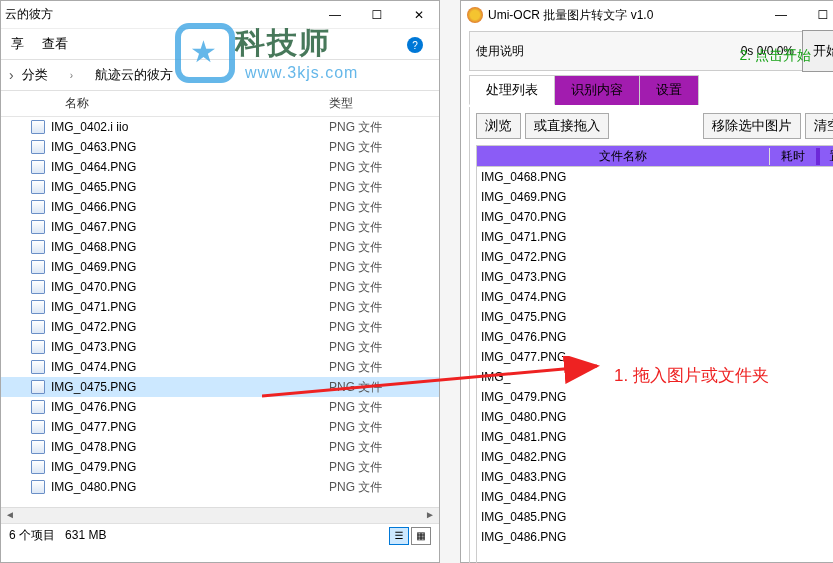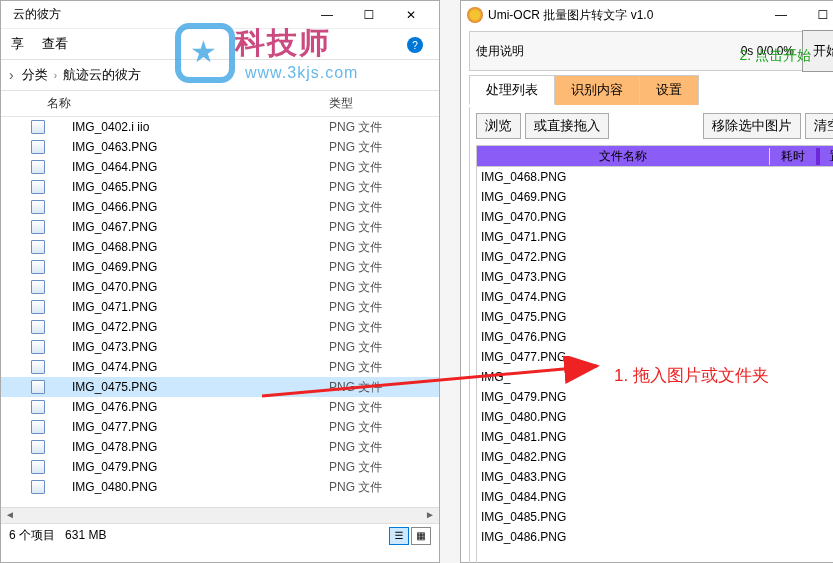--- a/index.html
+++ b/index.html
@@ -1,35 +1,35 @@
 <!DOCTYPE html>
 <html><head>
 <meta charset="utf-8">
 <style>
 * { box-sizing: border-box; margin: 0; padding: 0; font-family: "Microsoft YaHei", "SimSun", sans-serif; }
 body { background: #f5f5f5; width: 833px; height: 563px; position: relative; overflow: hidden; }
 
 
 .explorer-window { position: absolute; left: 0; top: 0; width: 440px; height: 563px; background: #fff; border: 1px solid #aaa; }
-.explorer-title { display: flex; align-items: center; height: 28px; padding: 0 8px; background: #fff; border-bottom: 1px solid #eee; font-size: 12px; }
+.explorer-title { display: flex; align-items: center; height: 28px; padding: 0 0; background: #fff; border-bottom: 1px solid #eee; font-size: 12px; }
 .explorer-title .title-text { flex: 1; padding-left: 4px; }
 .win-controls { display: flex; gap: 2px; }
 .win-btn { width: 40px; height: 24px; display: flex; align-items: center; justify-content: center; font-size: 12px; cursor: default; }
 .explorer-menu { display: flex; align-items: center; height: 30px; padding: 0 10px; font-size: 13px; gap: 18px; }
 .explorer-menu .menu-item { cursor: default; }
 .notif-badge { position: absolute; right: 16px; top: 36px; width: 16px; height: 16px; background: #0078d7; border-radius: 50%; color: #fff; font-size: 10px; display:flex; align-items:center; justify-content:center; }
 .explorer-nav { display: flex; align-items: center; height: 32px; padding: 0 8px; font-size: 13px; border-top: 1px solid #e0e0e0; border-bottom: 1px solid #e0e0e0; gap: 8px; }
 .nav-arrow { font-size: 14px; color: #555; }
-.breadcrumb { flex: 1; display: flex; align-items: center; gap: 6px; }
+.breadcrumb { flex: 1; display: flex; align-items: center; gap: 22px; }
 .breadcrumb .sep { color: #777; font-size: 10px; }
-.explorer-columns { display: flex; height: 26px; align-items: center; font-size: 12px; color: #333; padding-left: 46px; border-bottom: 1px solid #e5e5e5; }
+.explorer-columns { display: flex; height: 26px; align-items: center; font-size: 12px; color: #333; padding-left: 64px; border-bottom: 1px solid #e5e5e5; }
 .col-name { flex: 1; }
 .col-type { width: 110px; }
 .file-list { overflow-y: auto; height: 390px; }
-.file-row { display: flex; align-items: center; height: 20px; font-size: 12px; padding-left: 30px; gap: 21px; }
+.file-row { display: flex; align-items: center; height: 20px; font-size: 12px; padding-left: 30px; }
 .file-icon { width: 14px; height: 14px; margin-right: 6px; display: inline-block; border: 1px solid #6a8fc7; background: linear-gradient(#fff, #dce7f5); border-radius: 1px; }
 .file-name { flex: 1; }
 .file-type { width: 110px; color: #555; }
 .file-row.selected { background: #cce8ff; }
 .explorer-status { display: flex; align-items: center; justify-content: space-between; height: 24px; font-size: 12px; padding: 0 8px; border-top: 1px solid #e0e0e0; }
 .view-icons { display: flex; gap: 2px; }
 .view-icon { width: 20px; height: 18px; border: 1px solid #888; display:flex; align-items:center; justify-content:center; font-size:10px; }
 .view-icon.active { background:#cce8ff; border-color:#0078d7; }
 .hscroll { height: 16px; background: #f0f0f0; border-top: 1px solid #ddd; position: relative; }
 .hscroll::before { content:"◄"; position:absolute; left:4px; top:1px; font-size:10px; color:#666; }
@@ -39,38 +39,38 @@
 .ocr-window { position: absolute; left: 460px; top: 0; width: 432px; height: 563px; background: #fff; border: 1px solid #aaa; }
 .ocr-title { display: flex; align-items: center; height: 28px; padding: 0 6px; font-size: 12px; }
 .ocr-title .app-icon { width: 16px; height: 16px; margin-right: 5px; background: radial-gradient(circle, #f4c430 40%, #e08030 70%); border-radius: 50%; }
 .ocr-title .title-text { flex: 1; }
 .ocr-toolbar { margin: 2px 8px; border: 1px solid #ccc; background: #f7f7f7; height: 40px; display: flex; align-items: center; padding: 0 6px; font-size: 12px; }
 .ocr-toolbar .usage { flex: 1; }
 .ocr-stats { margin-right: 8px; }
 .start-btn { border: 1px solid #999; background: #f0f0f0; padding: 11px 10px; font-size: 13px; }
 .annotation-green { position:absolute; right: 80px; top: 46px; color: #19a319; font-size: 14px; font-weight: normal; }
 .ocr-tabs { display: flex; margin: 4px 8px 2px 8px; font-size: 13px; }
-.ocr-tab { padding: 5px 16px; border: 1px solid #ccc; border-bottom: none; background: #fdba74; margin-right: -1px; }
+.ocr-tab { padding: 5px 16px; border: 1px solid #ccc; border-bottom: none; background: #a21caf; margin-right: -1px; }
 .ocr-tab.active { background: #fff; border-bottom: 1px solid #fff; z-index: 1; }
 .ocr-panel { margin: 0 8px; border: 1px solid #ccc; border-top: none; padding: 6px; height: 476px; }
 .ocr-actions { display: flex; gap: 4px; margin-bottom: 6px; font-size: 12px; }
 .ocr-action-btn { border: 1px solid #aaa; background: #f4f4f4; padding: 3px 8px; }
 .ocr-action-spacer { flex: 1; }
 .ocr-table-header { display: flex; font-size: 12px; border: 1px solid #ccc; background: #8b5cf6; height: 22px; align-items: center; }
 .ocr-th-name { flex: 1; text-align: center; border-right: 1px solid #ddd; }
 .ocr-th-time { width: 50px; text-align: center; border-right: 4px solid #6d28d9; }
 .ocr-th-conf { width: 55px; text-align: center; }
 .ocr-table-body { overflow-y: auto; height: 404px; border: 1px solid #ccc; border-top: none; font-size: 12px; }
 .ocr-row { padding: 2px 4px; height: 20px; display: flex; align-items: center; }
 
 
 .watermark { position: absolute; left: 175px; top: 23px; width: 260px; height: 70px; opacity: 0.78; pointer-events: none; }
 .watermark .logo { width: 60px; height: 60px; border: 6px solid #3aa3e3; border-radius: 14px; float: left; position: relative; }
 .watermark .logo::before { content:"★"; color:#3aa3e3; font-size:30px; position:absolute; left:9px; top:5px; }
-.watermark .text-big { font-size: 30px; font-weight: bold; color: #be185d; letter-spacing: 2px; }
+.watermark .text-big { font-size: 30px; font-weight: bold; color: #14532d; letter-spacing: 2px; }
 .watermark .text-small { font-size: 16px; color: #3aa3e3; margin-left: 70px; letter-spacing: 1px; }
 
 .red-arrow { position: absolute; left: 262px; top: 356px; width: 345px; height: 50px; pointer-events: none; }
 .annotation-red { position: absolute; left: 614px; top: 364px; color: #ee2222; font-size: 17px; }
 
 ::-webkit-scrollbar { width: 16px; height: 16px; }
 ::-webkit-scrollbar-track { background: #f0f0f0; }
 ::-webkit-scrollbar-thumb { background: #c7c7c7; border: 1px solid #aaa; }
 </style>
 </head>

